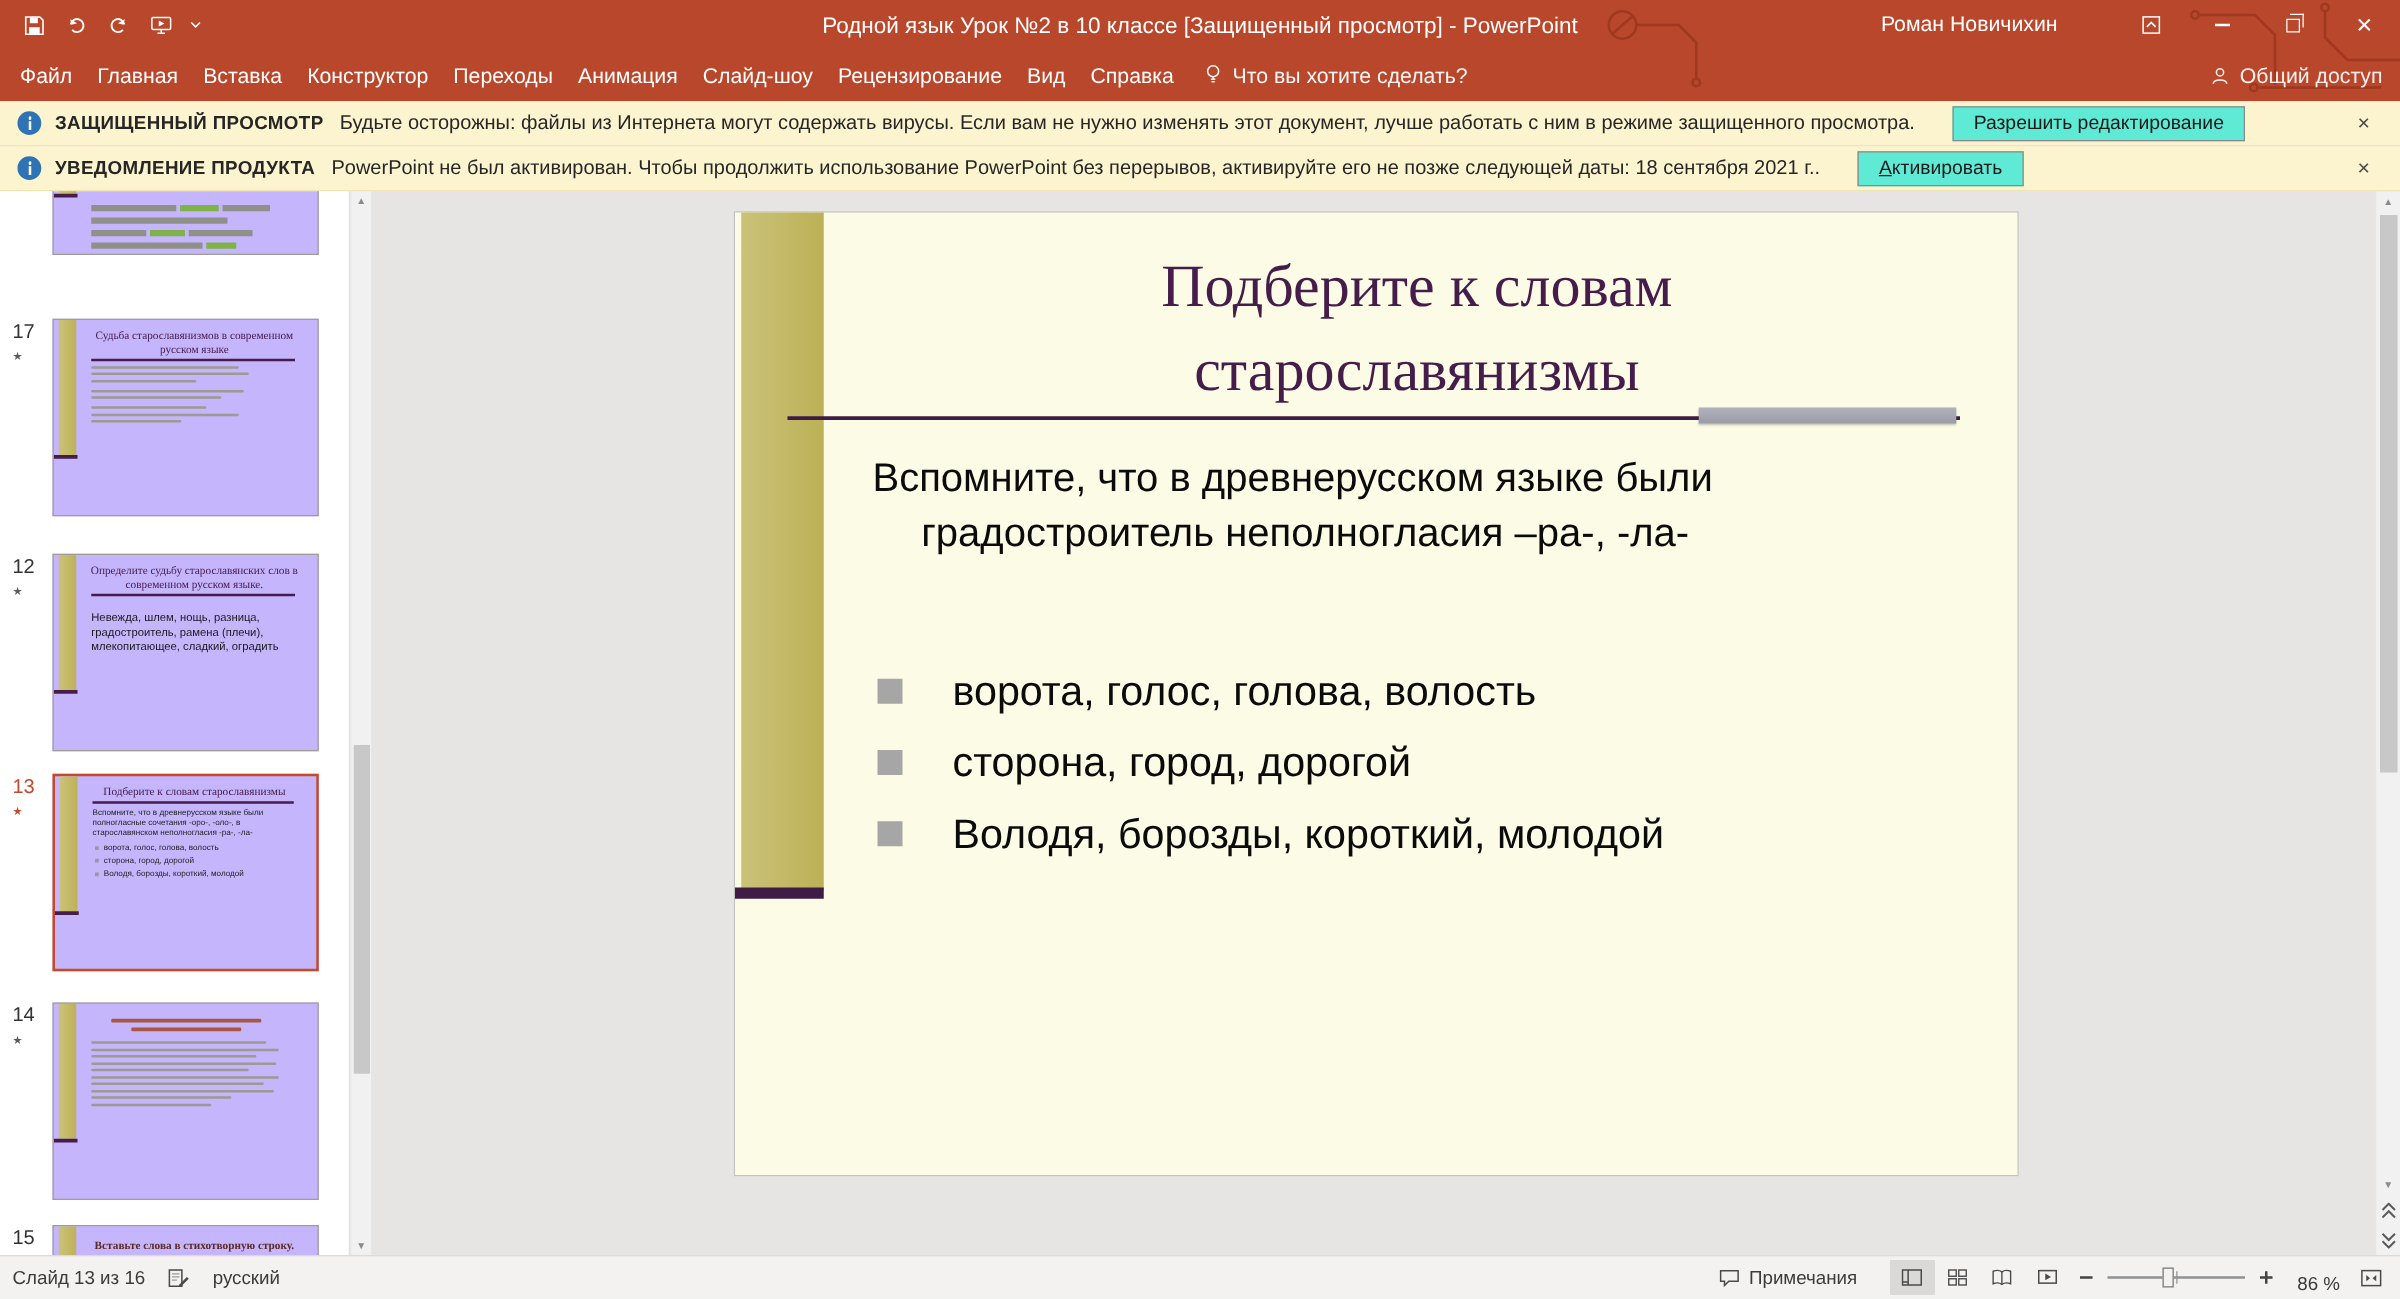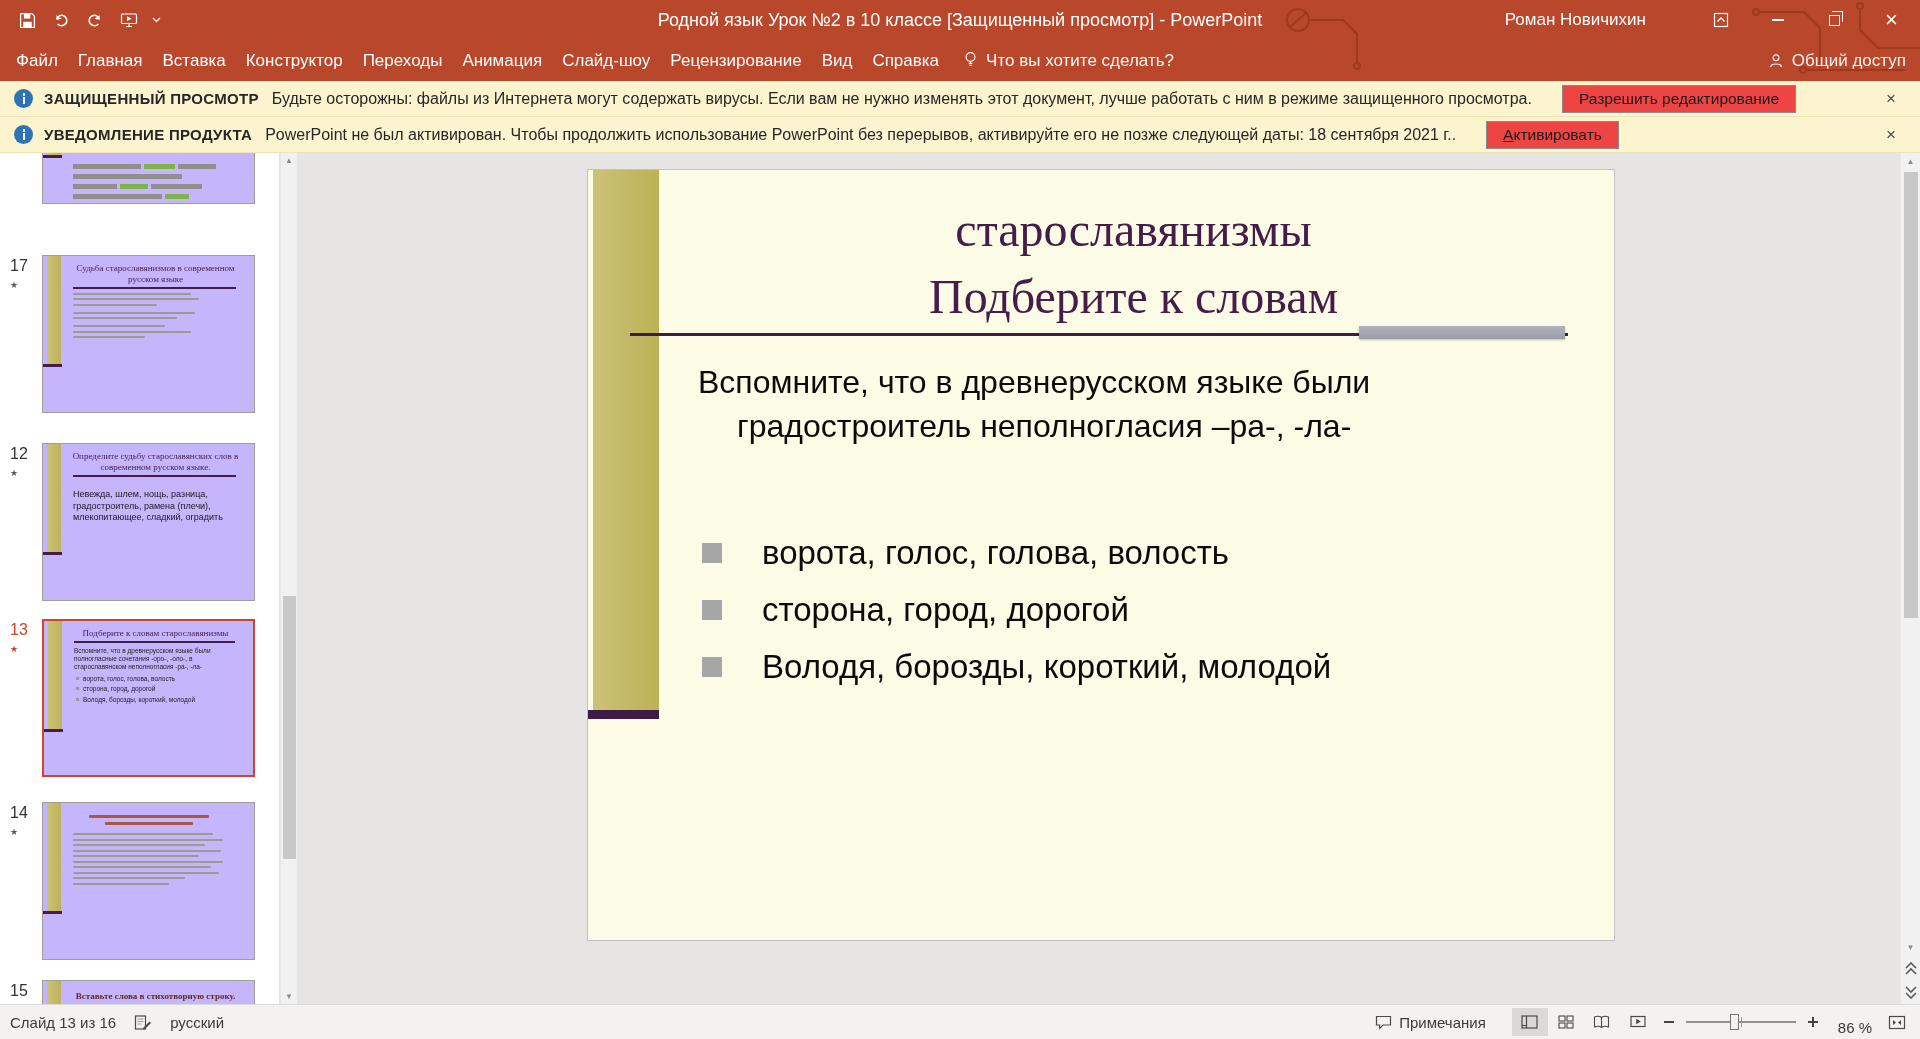--- a/index.html
+++ b/index.html
@@ -27,21 +27,21 @@
   .share{position:absolute;right:14px;display:flex;align-items:center;gap:8px;font-size:17px;opacity:.92}
 
   
   .notif{height:36px;display:flex;align-items:center;background:#FBF4CF;border-bottom:1px solid #EFE4B4;padding-left:14px;font-size:16px;color:#262626;position:relative}
   .notif:last-of-type{border-bottom:1px solid #D9D3B4}
   .info-icon{width:19px;height:19px;border-radius:50%;background:#2E74B5;position:relative;flex:0 0 auto;margin-right:11px}
   .info-icon::before{content:"";position:absolute;left:8.5px;top:4px;width:2.5px;height:2.5px;background:#fff;border-radius:50%}
   .info-icon::after{content:"";position:absolute;left:8.5px;top:8px;width:2.5px;height:7px;background:#fff}
   .notif-label{font-weight:700;font-size:15px;letter-spacing:.3px;margin-right:13px;white-space:nowrap}
   .notif-text{white-space:nowrap}
-  .notif-btn{margin-left:30px;background:#ef4444;border:1px solid #8A8A8A;padding:4px 16px;font-size:15.5px;font-family:"Liberation Sans",sans-serif;color:#1a1a1a;white-space:nowrap}
+  .notif-btn{margin-left:30px;background:#5eead4;border:1px solid #8A8A8A;padding:4px 16px;font-size:15.5px;font-family:"Liberation Sans",sans-serif;color:#1a1a1a;white-space:nowrap}
   .notif-btn.ak::first-letter{text-decoration:underline}
   .notif-close{margin-left:auto;margin-right:16px;color:#4a4a4a;font-size:17px;width:26px;text-align:center}
 
   
   .workspace{flex:1;display:flex;min-height:0}
   .thumbs{width:280px;background:#fff;position:relative;overflow:hidden;border-right:1px solid #E2E2E2}
   .thumb-row{position:absolute;left:0;width:100%;height:160px}
   .gutter{position:absolute;left:10px;top:2px;width:30px}
   .num{font-size:16px;color:#333}
   .gstar{font-size:9px;color:#5a5a5a;margin-top:5px}
@@ -358,22 +358,22 @@
       <div class="sb-arrow a-up">▲</div>
       <div class="tscroll-thumb"></div>
       <div class="sb-arrow a-down">▼</div>
     </div>
 
     <div class="main">
       <div class="slide">
         <div class="band"></div>
         <div class="band-end"></div>
         <div class="slide-title">
+          <div>Подберите к словам</div>
           <div>старославянизмы</div>
-          <div>Подберите к словам</div>
         </div>
         <div class="title-rule"></div>
         <div class="gray-accent"></div>
         <div class="para">
           <div>Вспомните, что в древнерусском языке были</div>
           <div class="pl">градостроитель неполногласия –ра-, -ла-</div>
         </div>
         <div class="bullets">
           <div class="b-item">
               <span class="b-sq"></span>

